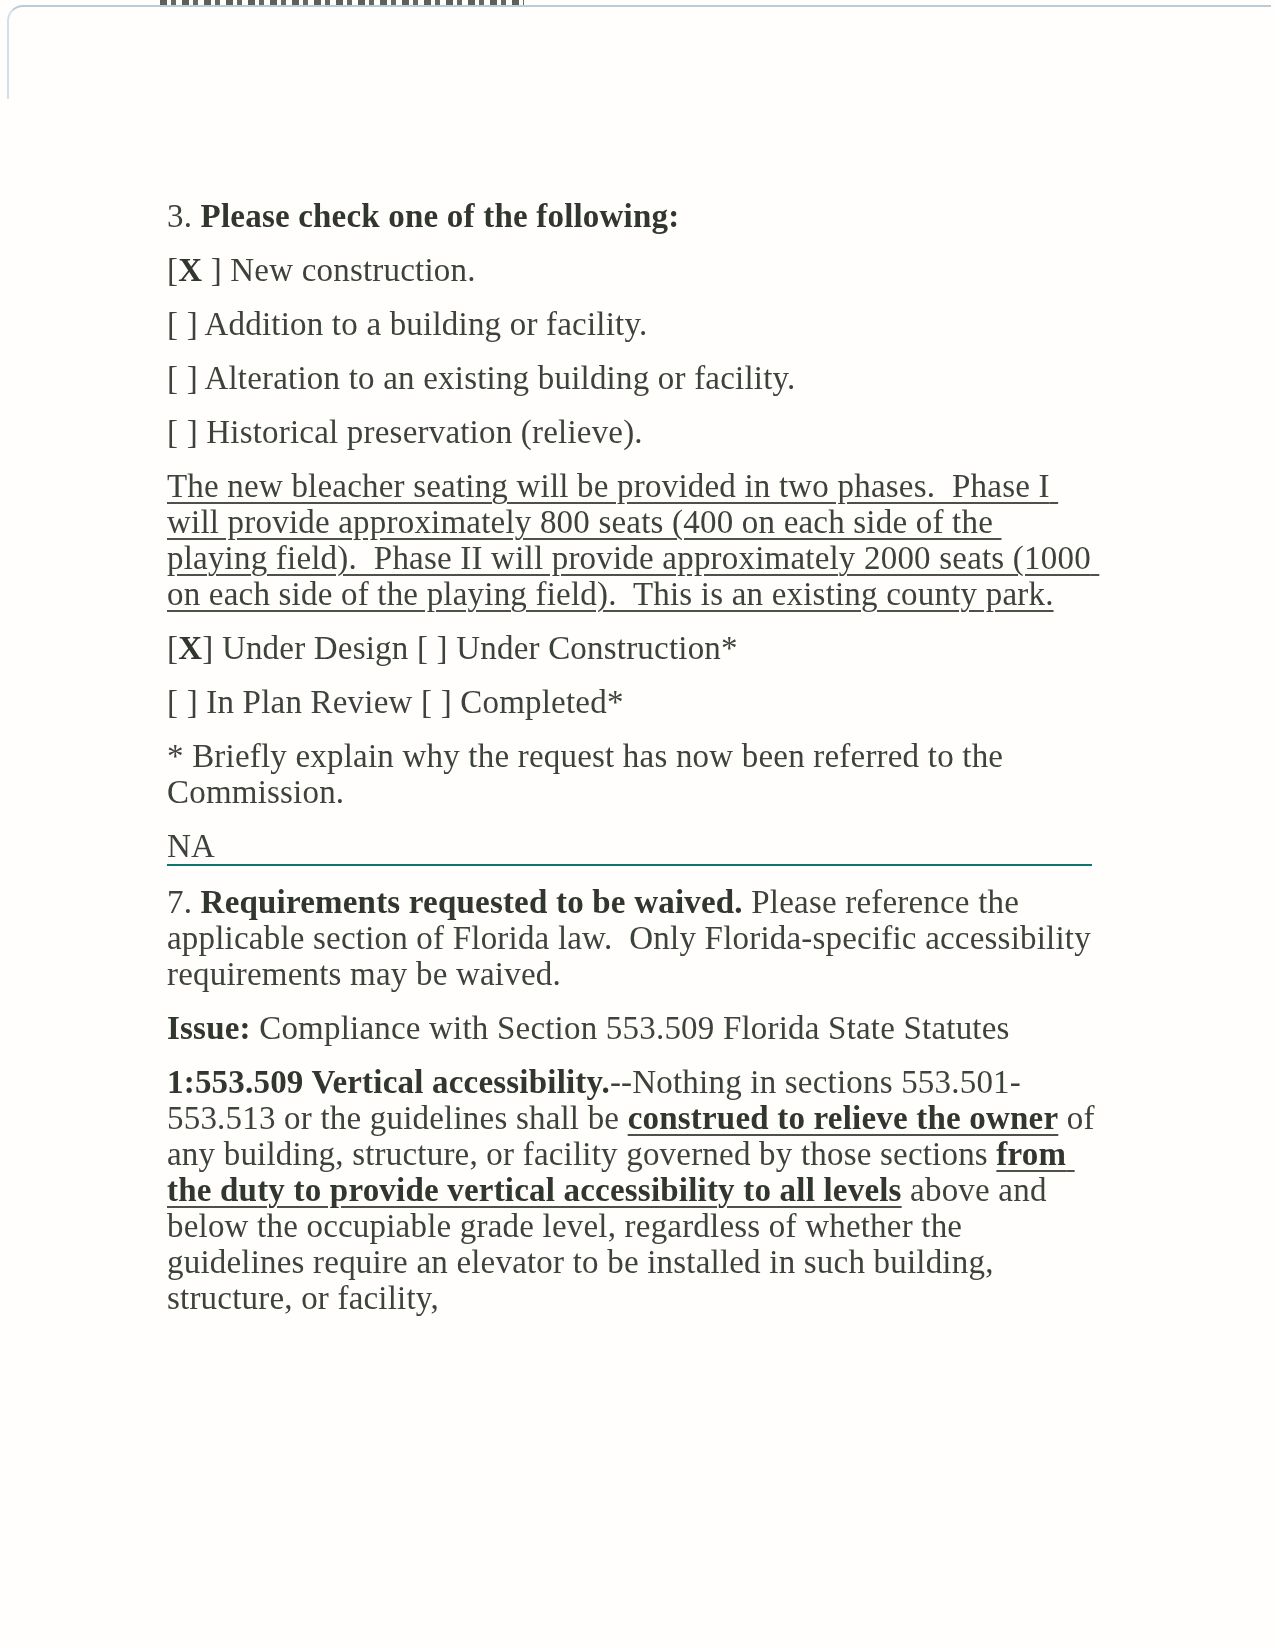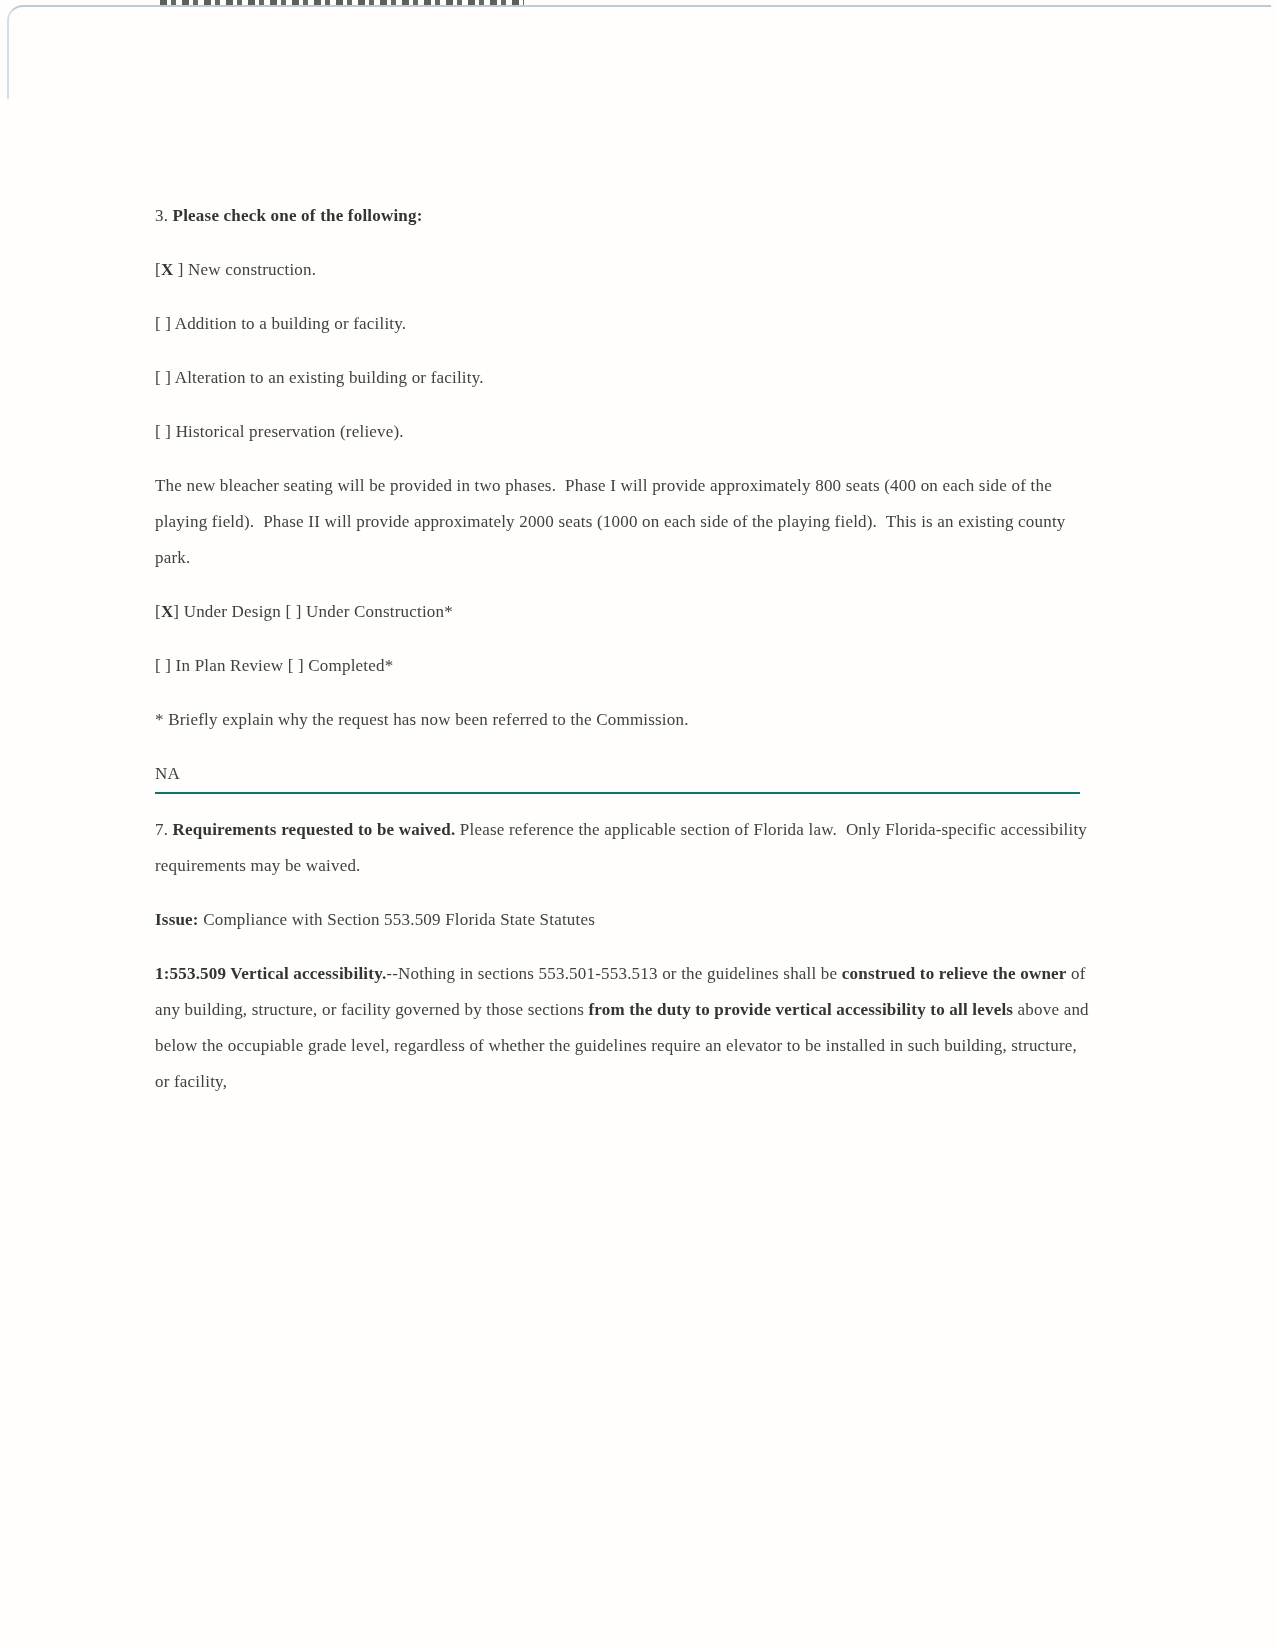--- a/index.html
+++ b/index.html
@@ -47,28 +47,29 @@
         transparent 16px, transparent 22px);
     opacity: 0.85;
   }
   .content {
     position: absolute;
     left: 155px;
     top: 198px;
     width: 940px;
   }
   .para {
-    font-size: 17px;
+    font-size: 33px;
     line-height: 36px;
-    margin: 0 0 18px 0;
+    margin: 0 0 18px 12px;
     white-space: pre-wrap;
     letter-spacing: 0.2px;
   }
   .para b { color: #31362e; }
   .u {
+    text-decoration: underline;
     text-decoration-thickness: 2px;
     text-underline-offset: 5px;
     text-decoration-color: #4d5249;
   }
   .answer-rule {
     border-bottom: 2px solid #0f766e;
     width: 925px;
   }
   .statute { margin-bottom: 0; }
 </style>

